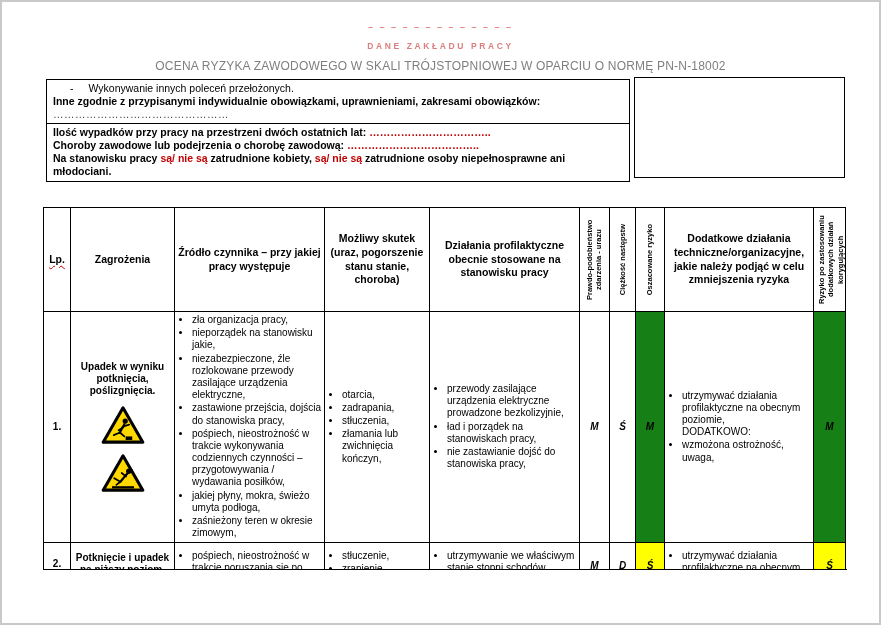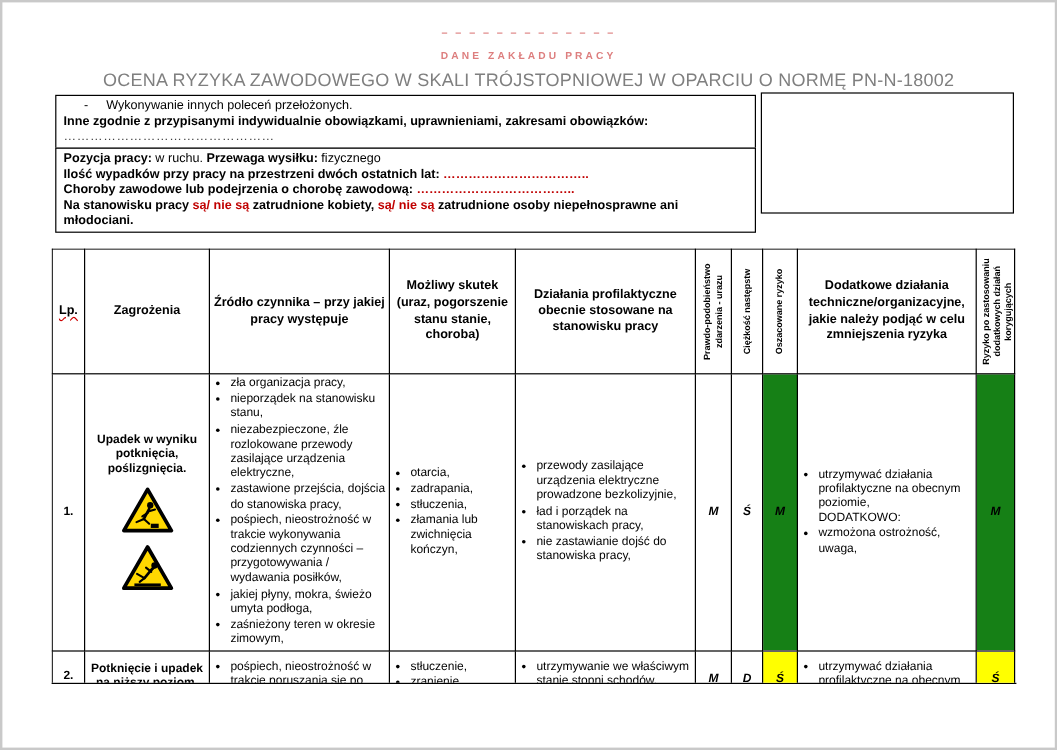--- a/index.html
+++ b/index.html
@@ -6,21 +6,21 @@
   body { margin: 0; background: #ffffff; font-family: "Liberation Sans", "DejaVu Sans", sans-serif; }
   .page {
     position: relative; width: 881px; height: 625px;
     border: 2px solid #c9c9c9; background: #fff; overflow: hidden;
   }
 
   
   .doc-header { position: absolute; top: 20px; left: 0; width: 100%; text-align: center; }
   .dashes  { color: #dd7e7e; font-size: 9px; font-weight: bold; letter-spacing: 2px; }
   .dept    { color: #dd7e7e; font-size: 8.5px; font-weight: bold; letter-spacing: 2.6px; margin-top: 9px; }
-  .subtitle{ color: #7f7f7f; font-size: 15px; letter-spacing: 0.2px; margin-top: 8px; }
+  .subtitle{ color: #7f7f7f; font-size: 12px; letter-spacing: 0.2px; margin-top: 8px; }
 
   
   .info-left { position: absolute; left: 44px; top: 77px; width: 584px; font-size: 10.5px; line-height: 1.22; color: #000; }
   .ibox { border: 1px solid #000; padding: 2px 6px 3px 6px; background: #fff; }
   .ibox + .ibox { margin-top: -1px; }
   .duty-row { display: flex; }
   .duty-dash { margin: 0 15px 0 17px; }
   .b { font-weight: bold; }
   .red { color: #c00000; font-weight: bold; }
   .gray-dots { color: #404040; letter-spacing: 0.5px; }
@@ -72,21 +72,20 @@
   <div class="info-left">
     <div class="ibox">
       <div class="duty-row">
         <span class="duty-dash">-</span>
         <span>Wykonywanie innych poleceń przełożonych.</span>
       </div>
       <div class="b">Inne zgodnie z przypisanymi indywidualnie obowiązkami, uprawnieniami, zakresami obowiązków:</div>
       <div class="gray-dots">…………………………………………</div>
     </div>
     <div class="ibox">
-      <div><span class="b">Pozycja pracy:</span><span> w ruchu. </span><span class="b">Przewaga wysiłku:</span><span> fizycznego</span></div>
       <div><span class="b">Ilość wypadków przy pracy na przestrzeni dwóch ostatnich lat: </span><span class="red">……………………………..</span></div>
       <div><span class="b">Choroby zawodowe lub podejrzenia o chorobę zawodową: </span><span class="red">………………………………..</span></div>
       <div><span class="b">Na stanowisku pracy </span><span class="red">są/ nie są</span><span class="b"> zatrudnione kobiety, </span><span class="red">są/ nie są</span><span class="b"> zatrudnione osoby niepełnosprawne ani młodociani.</span></div>
     </div>
   </div>
   <div class="empty-box"></div>
 
   <div class="risk-table-wrap">
     <table class="risk">
       <colgroup>
@@ -145,21 +144,21 @@
                   <path d="M57 50 L70 38 M57 53 L47 45" fill="none" stroke="#000" stroke-width="4" stroke-linecap="round"></path>
                   <path d="M44 65 L30 57 M44 65 L35 72" fill="none" stroke="#000" stroke-width="4" stroke-linecap="round"></path>
                   <rect x="25" y="75" width="50" height="5" fill="#000"></rect>
                 </svg>
               </div>
             </div>
           </td>
           <td class="v-top">
               <ul class="bullets">
                 <li>zła organizacja pracy,</li>
-                <li>nieporządek na stanowisku stanu,</li>
+                <li>nieporządek na stanowisku jakie,</li>
                 <li>niezabezpieczone, źle rozlokowane przewody zasilające urządzenia elektryczne,</li>
                 <li>zastawione przejścia, dojścia do stanowiska pracy,</li>
                 <li>pośpiech, nieostrożność w trakcie wykonywania codziennych czynności – przygotowywania / wydawania posiłków,</li>
                 <li>jakiej płyny, mokra, świeżo umyta podłoga,</li>
                 <li>zaśnieżony teren w okresie zimowym,</li>
               </ul>
             </td>
           <td>
               <ul class="bullets">
                 <li>otarcia,</li>

